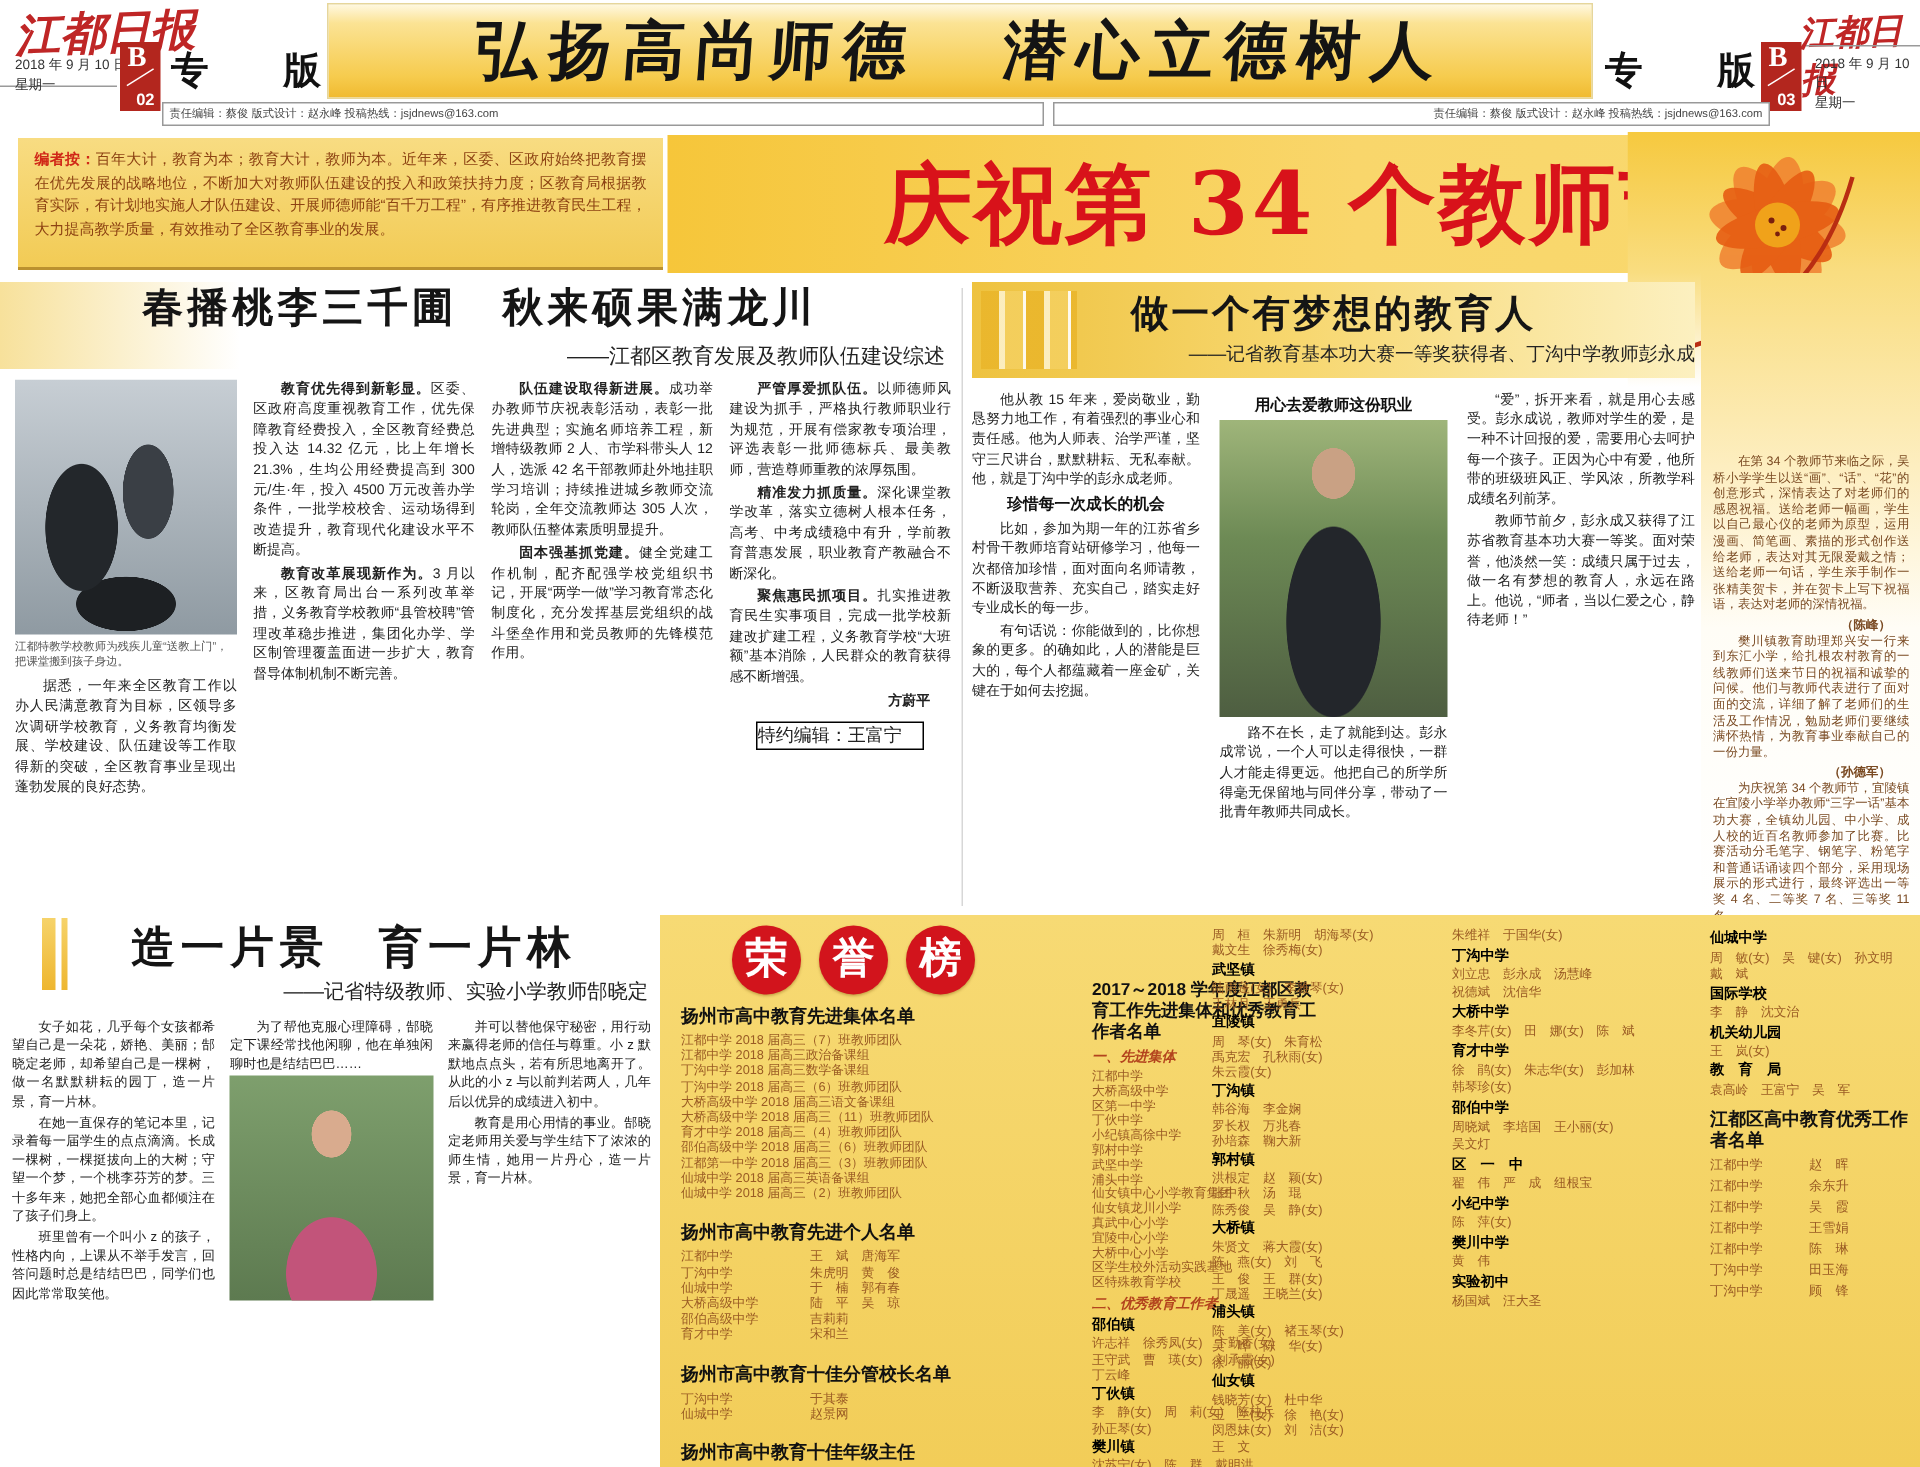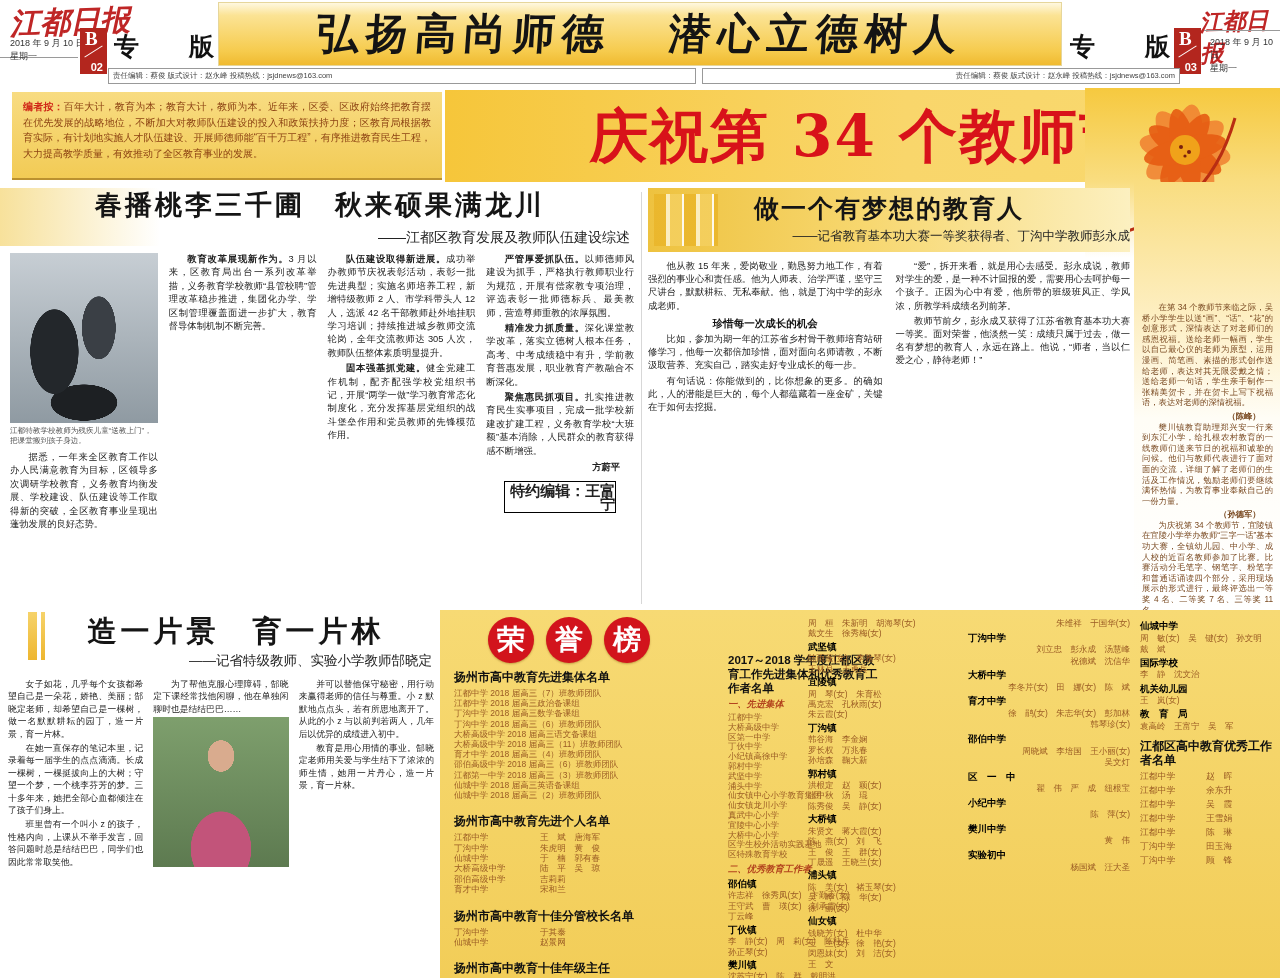--- a/index.html
+++ b/index.html
@@ -70,22 +70,22 @@
         font-size:9.3px;line-height:13.4px;overflow:hidden;}
   #la-body .col{flex:1;}
   .vrule{position:absolute;width:1px;background:#d7d7d7;}
   #vr1{left:641px;top:192px;height:412px;}
   #photo1{width:100%;height:170px;background:
         radial-gradient(40px 70px at 30% 58%, #23272b 0 60%, transparent 61%),
         radial-gradient(28px 52px at 60% 44%, #3a3f45 0 60%, transparent 61%),
         radial-gradient(55px 30px at 50% 88%, #1d2023 0 60%, transparent 61%),
         linear-gradient(180deg,#c7ced4,#8f9aa2);}
   .caption{font-size:7.6px;line-height:10px;color:#555;margin:3px 0 5px;text-align:left;text-indent:0;}
-  #editor-box{border:1px solid #000;width:110px;margin:6px auto 0;text-align:right;
-        font-size:15px;font-weight:bold;padding:2px 0;text-indent:0;}
+  #editor-box{border:1px solid #000;width:110px;margin:6px auto 0;text-align:left;
+        font-size:12px;font-weight:normal;padding:2px 0;text-indent:0;}
 
   
   #ra-band{position:absolute;left:648px;top:188px;width:482px;height:64px;
         background:linear-gradient(90deg,#eec23f,#f7d76f 45%,#fcf0c0);}
   #ra-stripes{position:absolute;left:6px;top:6px;width:64px;height:52px;opacity:.9;
         background:repeating-linear-gradient(90deg,#eab62b 0 12px,#fdf2cc 12px 16px,#f4cf5e 16px 28px,#fff 28px 30px);}
   #ra-title{left:648px;top:192px;width:482px;font-size:25px;letter-spacing:2px;}
   #ra-sub{left:648px;top:228px;width:482px;font-size:12.5px;}
   #ra-body{position:absolute;left:648px;top:260px;width:482px;height:344px;display:flex;gap:13px;
         font-size:9.3px;line-height:13.2px;overflow:hidden;}
@@ -128,21 +128,21 @@
   #colB .hr-header{white-space:normal;line-height:14px;font-size:11.5px;}
   #colE .hr-header{white-space:normal;line-height:14px;font-size:12px;margin-top:7px;}
   .hr-item,.li-row{font-size:8.5px;line-height:10.2px;color:#9a5b24;white-space:nowrap;}
   #colB .li-row{line-height:9.8px;}
   .pair-row{display:flex;font-size:8.6px;line-height:10.4px;color:#9a5b24;white-space:nowrap;}
   .pair-l{width:86px;flex:none;}
   #colE .pair-row{line-height:14px;font-size:8.8px;}
   #colE .pair-l{width:66px;}
   .grp-head{font-weight:bold;color:#000;font-size:9.5px;line-height:12.5px;margin-top:2px;white-space:nowrap;}
   .grp-row{font-size:8.5px;line-height:10.4px;color:#9a5b24;white-space:nowrap;}
-  #colD .grp-row{line-height:11.6px;text-align:right;}
+  #colD .grp-row{line-height:11.6px;}
   #colE .grp-row{line-height:11.2px;}
   .hr-sub{font-size:9.3px;font-weight:bold;font-style:italic;color:#b3441e;margin:3px 0 2px;}
 </style>
 </head>
 <body>
 
 <div id="page">
 
   <div class="logo" id="logoL">江都日报</div>
   <div class="hairline" id="hairL"></div>
@@ -234,20 +234,21 @@
   <div class="subtitle" id="la-sub">——江都区教育发展及教师队伍建设综述</div>
   <div id="la-body">
     <div class="col">
       <div id="photo1"></div>
       <div class="caption">江都特教学校教师为残疾儿童“送教上门”，把课堂搬到孩子身边。</div>
       <div>
           <div class="para">据悉，一年来全区教育工作以办人民满意教育为目标，区领导多次调研学校教育，义务教育均衡发展、学校建设、队伍建设等工作取得新的突破，全区教育事业呈现出蓬勃发展的良好态势。</div>
         </div>
     </div>
     <div class="col">
+        <div class="para"><b>教育优先得到新彰显。</b>区委、区政府高度重视教育工作，优先保障教育经费投入，全区教育经费总投入达 14.32 亿元，比上年增长 21.3%，生均公用经费提高到 300 元/生·年，投入 4500 万元改善办学条件，一批学校校舍、运动场得到改造提升，教育现代化建设水平不断提高。</div>
         <div class="para"><b>教育改革展现新作为。</b>3 月以来，区教育局出台一系列改革举措，义务教育学校教师“县管校聘”管理改革稳步推进，集团化办学、学区制管理覆盖面进一步扩大，教育督导体制机制不断完善。</div>
       </div>
     <div class="col">
         <div class="para"><b>队伍建设取得新进展。</b>成功举办教师节庆祝表彰活动，表彰一批先进典型；实施名师培养工程，新增特级教师 2 人、市学科带头人 12 人，选派 42 名干部教师赴外地挂职学习培训；持续推进城乡教师交流轮岗，全年交流教师达 305 人次，教师队伍整体素质明显提升。</div>
         <div class="para"><b>固本强基抓党建。</b>健全党建工作机制，配齐配强学校党组织书记，开展“两学一做”学习教育常态化制度化，充分发挥基层党组织的战斗堡垒作用和党员教师的先锋模范作用。</div>
       </div>
     <div class="col">
       <div>
           <div class="para"><b>严管厚爱抓队伍。</b>以师德师风建设为抓手，严格执行教师职业行为规范，开展有偿家教专项治理，评选表彰一批师德标兵、最美教师，营造尊师重教的浓厚氛围。</div>
           <div class="para"><b>精准发力抓质量。</b>深化课堂教学改革，落实立德树人根本任务，高考、中考成绩稳中有升，学前教育普惠发展，职业教育产教融合不断深化。</div>
@@ -264,20 +265,29 @@
   </div>
   <div class="title" id="ra-title">做一个有梦想的教育人</div>
   <div class="subtitle" id="ra-sub">——记省教育基本功大赛一等奖获得者、丁沟中学教师彭永成</div>
   <div id="ra-body">
     <div class="col">
         <div class="para">他从教 15 年来，爱岗敬业，勤恳努力地工作，有着强烈的事业心和责任感。他为人师表、治学严谨，坚守三尺讲台，默默耕耘、无私奉献。他，就是丁沟中学的彭永成老师。</div>
         <div class="para-center">珍惜每一次成长的机会</div>
         <div class="para">比如，参加为期一年的江苏省乡村骨干教师培育站研修学习，他每一次都倍加珍惜，面对面向名师请教，不断汲取营养、充实自己，踏实走好专业成长的每一步。</div>
         <div class="para">有句话说：你能做到的，比你想象的更多。的确如此，人的潜能是巨大的，每个人都蕴藏着一座金矿，关键在于如何去挖掘。</div>
       </div>
+    <div class="col">
+      <div>
+          <div class="para-center">用心去爱教师这份职业</div>
+        </div>
+      <div id="photo2"></div>
+      <div>
+          <div class="para">路不在长，走了就能到达。彭永成常说，一个人可以走得很快，一群人才能走得更远。他把自己的所学所得毫无保留地与同伴分享，带动了一批青年教师共同成长。</div>
+        </div>
+    </div>
     <div class="col">
         <div class="para">“爱”，拆开来看，就是用心去感受。彭永成说，教师对学生的爱，是一种不计回报的爱，需要用心去呵护每一个孩子。正因为心中有爱，他所带的班级班风正、学风浓，所教学科成绩名列前茅。</div>
         <div class="para">教师节前夕，彭永成又获得了江苏省教育基本功大赛一等奖。面对荣誉，他淡然一笑：成绩只属于过去，做一名有梦想的教育人，永远在路上。他说，“师者，当以仁爱之心，静待老师！”</div>
       </div>
   </div>
 
   <div class="bdeco" id="bd1"></div>
   <div class="bdeco" id="bd2"></div>
   <div class="title" id="ba-title">造一片景　育一片林</div>
   <div class="subtitle" id="ba-sub">——记省特级教师、实验小学教师郜晓定</div>

